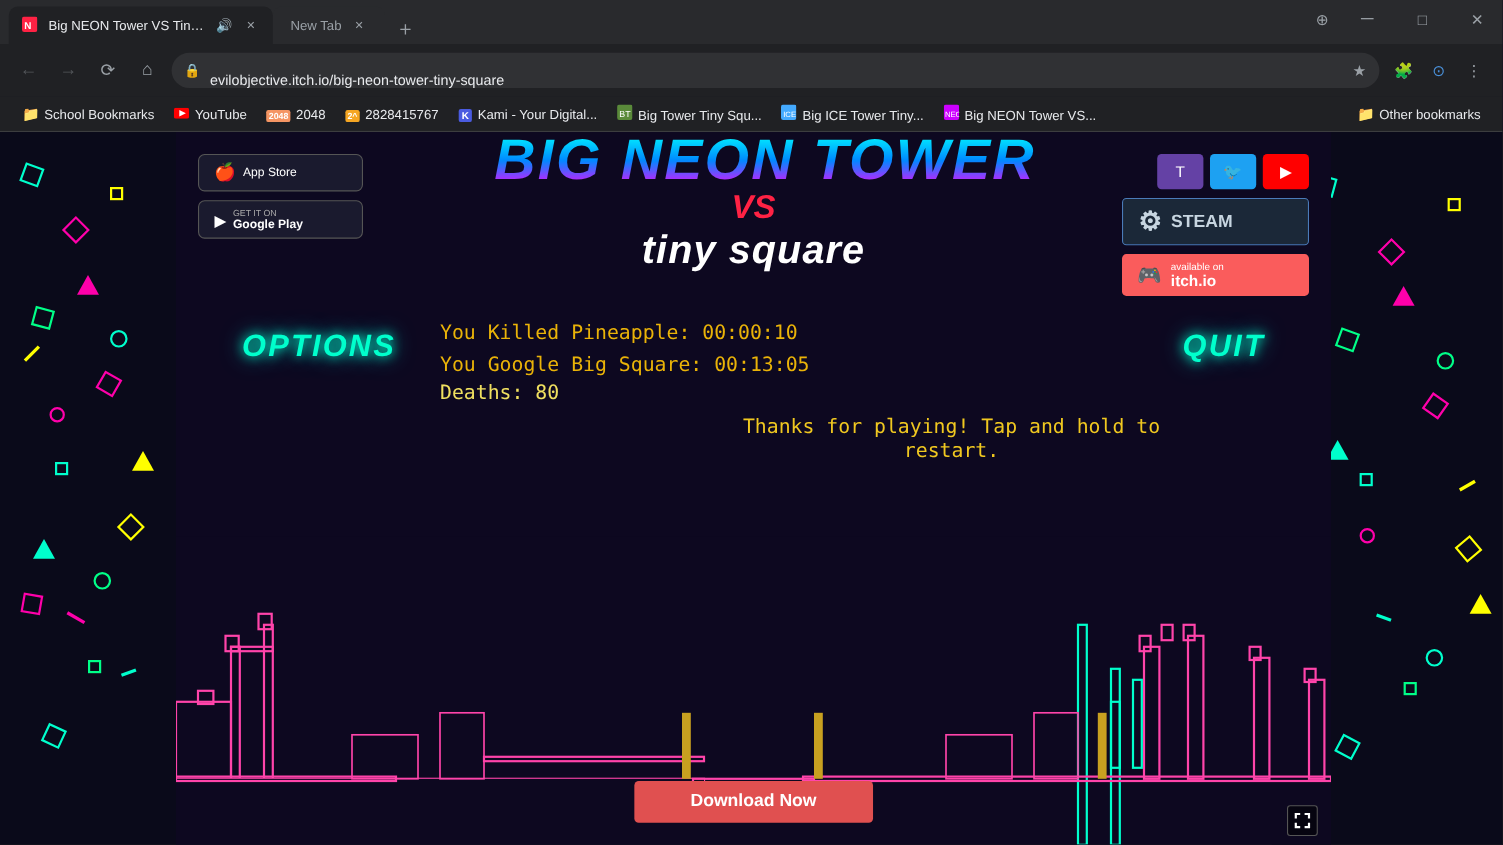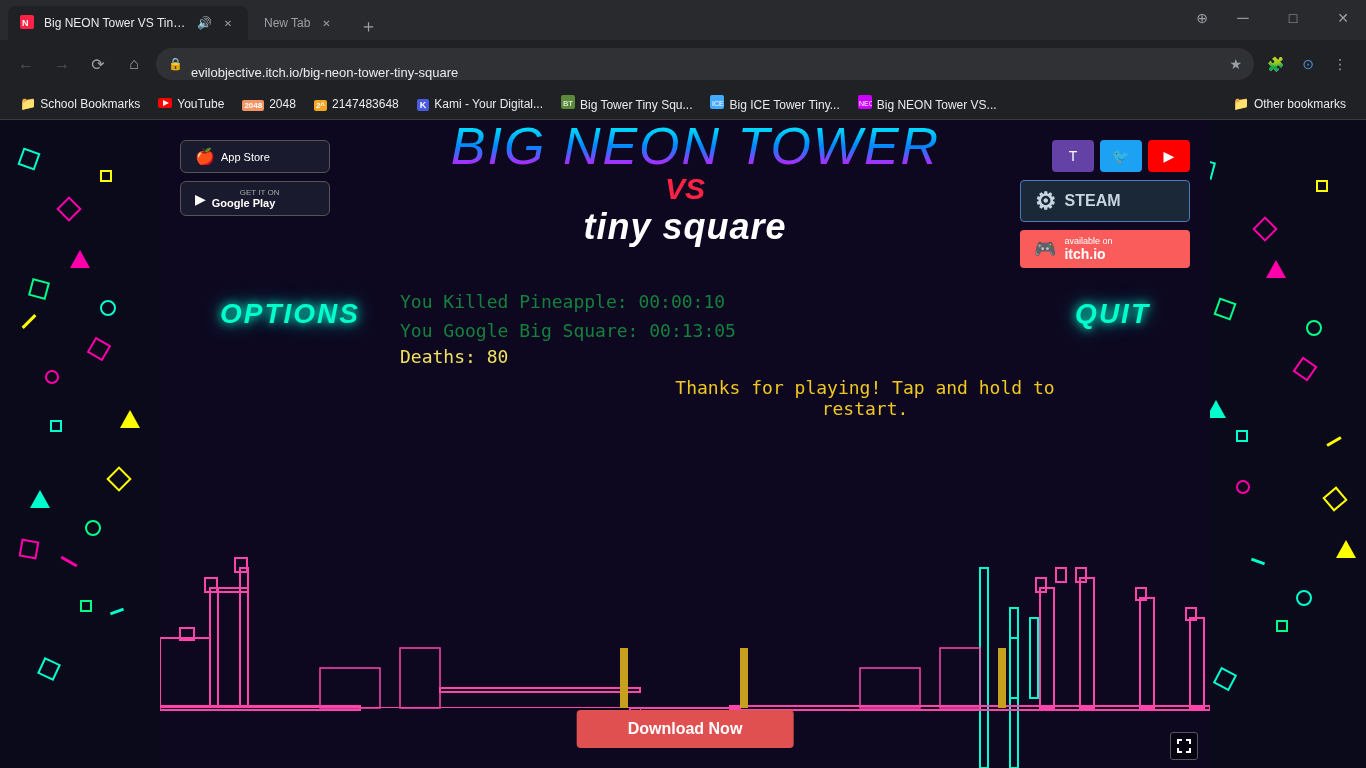--- a/index.html
+++ b/index.html
@@ -213,21 +213,21 @@
 
     .title-area {
       text-align: center;
       position: absolute;
       left: 50%;
       transform: translateX(-50%);
       top: 0;
     }
     .big-neon-title {
       font-size: 52px;
-      font-weight: 400;
+      font-weight: 700;
       font-style: italic;
       background: linear-gradient(180deg, #00ffff, #0088ff, #ff00ff);
       -webkit-background-clip: text;
       -webkit-text-fill-color: transparent;
       text-shadow: none;
       letter-spacing: 2px;
       line-height: 1;
       font-family: 'Arial Black', Arial, sans-serif;
       margin-left: 21px;
     }
@@ -293,21 +293,21 @@
     }
 
     
     .game-stats {
       width: 100%;
       padding: 20px 60px 10px;
       position: relative;
       z-index: 10;
     }
     .stat-line {
-      color: #15803d;
+      color: #eab308;
       font-size: 18px;
       font-family: monospace;
       line-height: 1.6;
     }
     .deaths-line { color: #f0e060; font-size: 18px; font-family: monospace; }
     .thanks-line {
       color: #f0c820;
       font-size: 18px;
       font-family: monospace;
       text-align: center;
@@ -508,21 +508,21 @@
       <span>YouTube</span>
     </div>
 
     <div class="bookmark-item">
       <span style="background:#f59563;border-radius:2px;color:#fff;font-size:8px;font-weight:bold;padding:1px 2px;">2048</span>
       <span>2048</span>
     </div>
 
     <div class="bookmark-item">
       <span style="background:#f5a623;border-radius:2px;color:#fff;font-size:8px;font-weight:bold;padding:1px 2px;">2^</span>
-      <span>2147483648</span>
+      <span>2828415767</span>
     </div>
 
     <div class="bookmark-item">
       <span style="background:#4a5be0;border-radius:2px;color:#fff;font-size:9px;font-weight:bold;padding:1px 3px;">K</span>
       <span>Kami - Your Digital...</span>
     </div>
 
     <div class="bookmark-item">
       <span>
         <svg width="14" height="14" viewBox="0 0 14 14">
@@ -618,21 +618,21 @@
       <div class="game-header">
 
         <div class="store-buttons">
           <div class="app-store-btn">
             <span style="font-size:16px;">🍎</span>
             <span>App Store</span>
           </div>
           <div class="google-play-btn">
             <span style="font-size:14px;">▶</span>
             <div>
-              <div style="font-size:8px;color:#aaa;margin-left:28px;">GET IT ON</div>
+              <div style="font-size:8px;color:#aaa;">GET IT ON</div>
               <div style="font-size:11px;font-weight:bold;">Google Play</div>
             </div>
           </div>
         </div>
 
         <div class="title-area">
           <div class="big-neon-title">BIG NEON TOWER</div>
           <div class="vs-text">VS</div>
           <div class="tiny-square-text">tiny square</div>
         </div>

